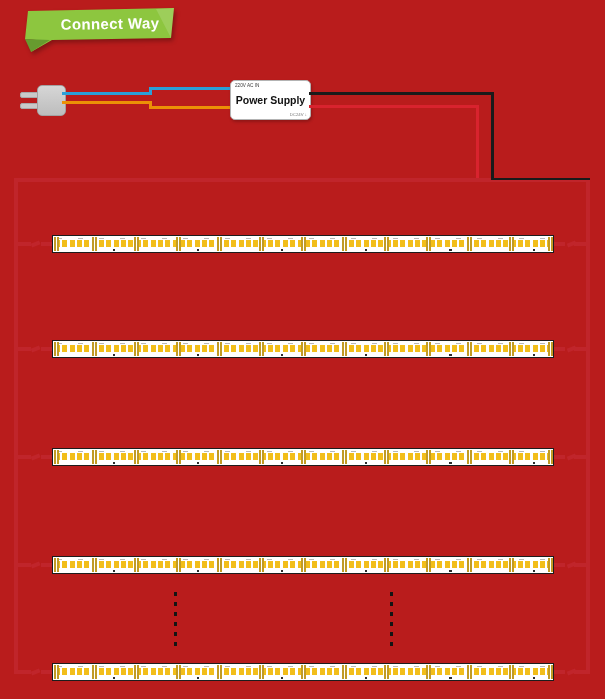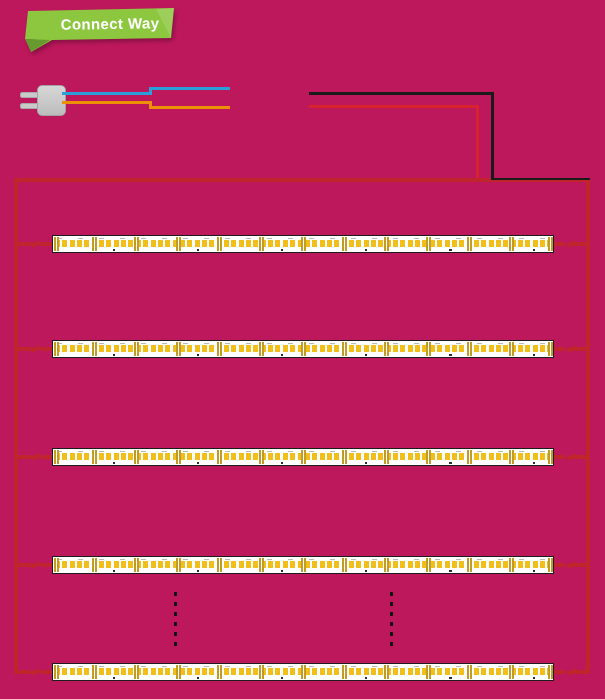--- a/index.html
+++ b/index.html
@@ -1,17 +1,17 @@
 <!DOCTYPE html>
 <html style="--banner-green: #8DC63F; --banner-fold: #679B2F; --wire-blue: #2B9FD8; --wire-orange: #EC9006; --wire-red: #D8232E; --wire-black: #1A1A1A; --panel-red: #C0252B; --led-yellow: #F2BE1A; --pad-gold: #C19B25;"><head>
 <meta charset="utf-8">
 <style>
   html,body{margin:0;padding:0;background:#ffffff;}
   body{font-family:"Liberation Sans", sans-serif;}
-  .canvas{position:relative;width:605px;height:699px;background:#be185d;overflow:hidden;}
+  .canvas{position:relative;width:605px;height:699px;background:#b91c1c;overflow:hidden;}
 
   
   .banner-wrap{position:absolute;left:14px;top:8px;width:166px;height:50px;
     filter:drop-shadow(2px 3px 2px rgba(0,0,0,0.28));}
   .banner{position:absolute;left:0;top:0;width:166px;height:50px;
     background:var(--banner-green,#8DC63F);
     clip-path:polygon(14px 3px,160px 0px,157px 30px,38px 32px,17px 44px,22px 32px,11px 31px);}
   .banner-fold{position:absolute;left:0;top:0;width:166px;height:50px;
     background:var(--banner-fold,#679B2F);
     clip-path:polygon(11px 31px,36px 32px,17px 44px);}
@@ -77,20 +77,25 @@
   <div class="prong" style="left:20px;top:103px;width:19px;"></div>
   <div class="plug-body"></div>
 
   <div class="wire w-blue" style="left:62px;top:92px;width:90px;height:3px;"></div>
   <div class="wire w-blue" style="left:149px;top:87px;width:3px;height:8px;"></div>
   <div class="wire w-blue" style="left:149px;top:87px;width:81px;height:3px;"></div>
   <div class="wire w-orange" style="left:62px;top:101px;width:90px;height:3px;"></div>
   <div class="wire w-orange" style="left:149px;top:101px;width:3px;height:8px;"></div>
   <div class="wire w-orange" style="left:149px;top:106px;width:81px;height:3px;"></div>
 
+  <div class="psu">
+    <div class="psu-in">220V AC IN</div>
+    <div class="psu-title">Power Supply</div>
+    <div class="psu-out">DC24V ↓</div>
+  </div>
 
   <div class="wire w-black" style="left:309px;top:92px;width:185px;height:3px;"></div>
   <div class="wire w-black" style="left:491px;top:92px;width:3px;height:90px;"></div>
   <div class="wire w-red" style="left:309px;top:105px;width:170px;height:3px;"></div>
   <div class="wire w-red" style="left:476px;top:105px;width:3px;height:77px;"></div>
 
   <div class="frame" style="left:14px;top:178px;width:576px;height:4px;"></div>
   <div class="frame" style="left:14px;top:178px;width:4px;height:496px;"></div>
   <div class="frame" style="left:586px;top:178px;width:4px;height:496px;"></div>
   <div class="wire w-black" style="left:491px;top:178px;width:99px;height:2px;"></div>

